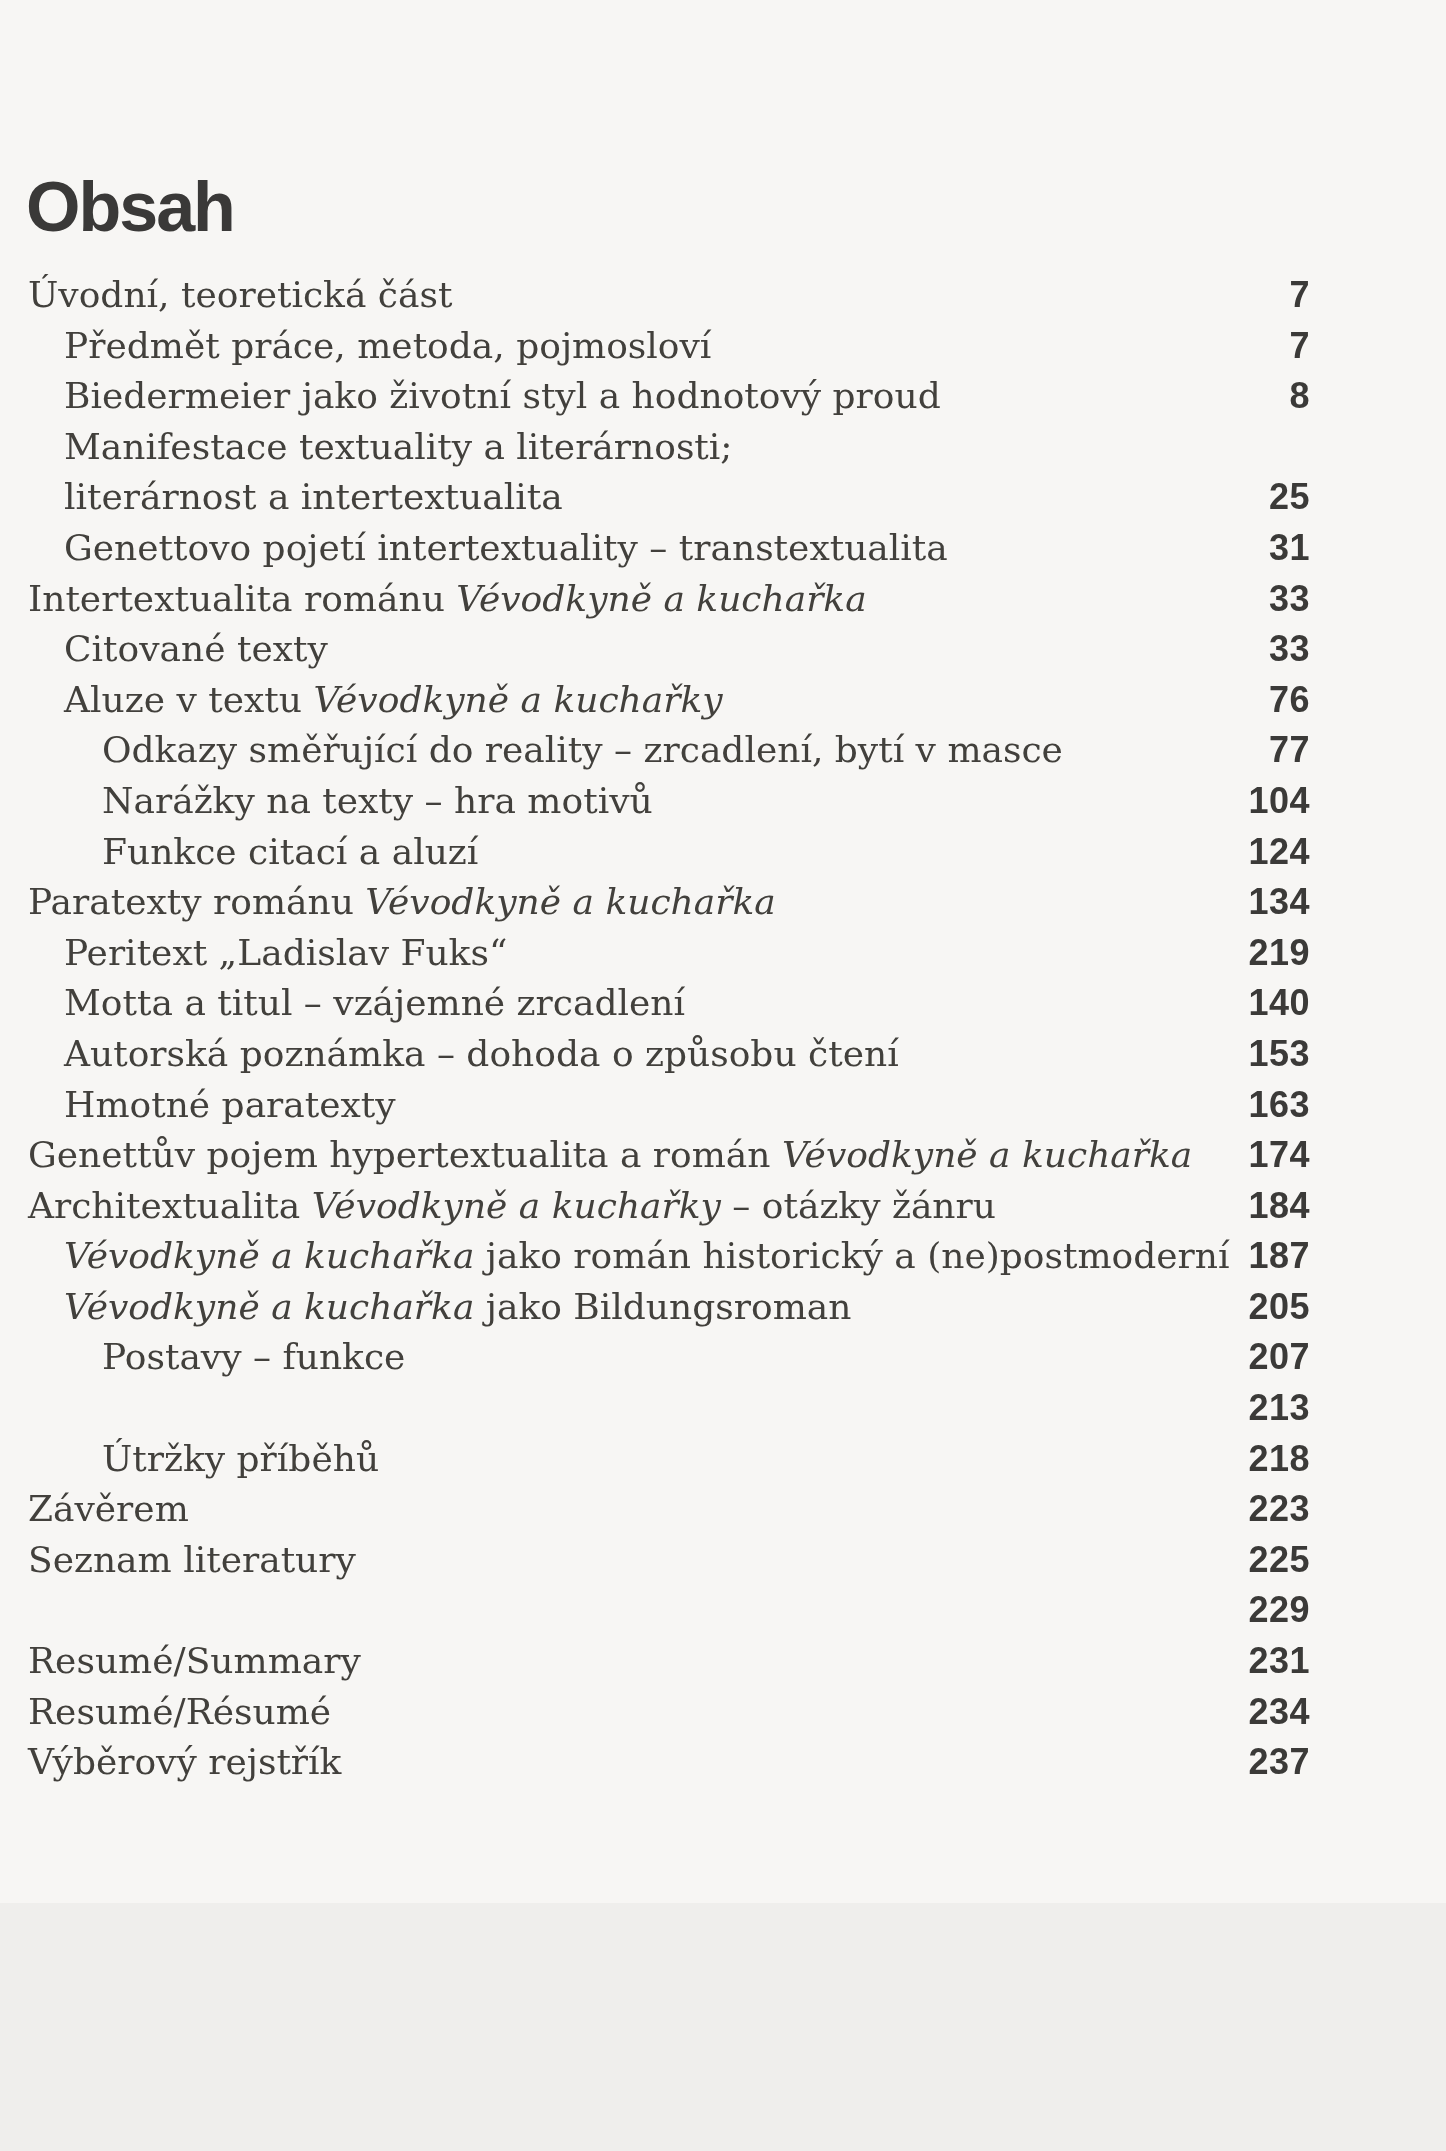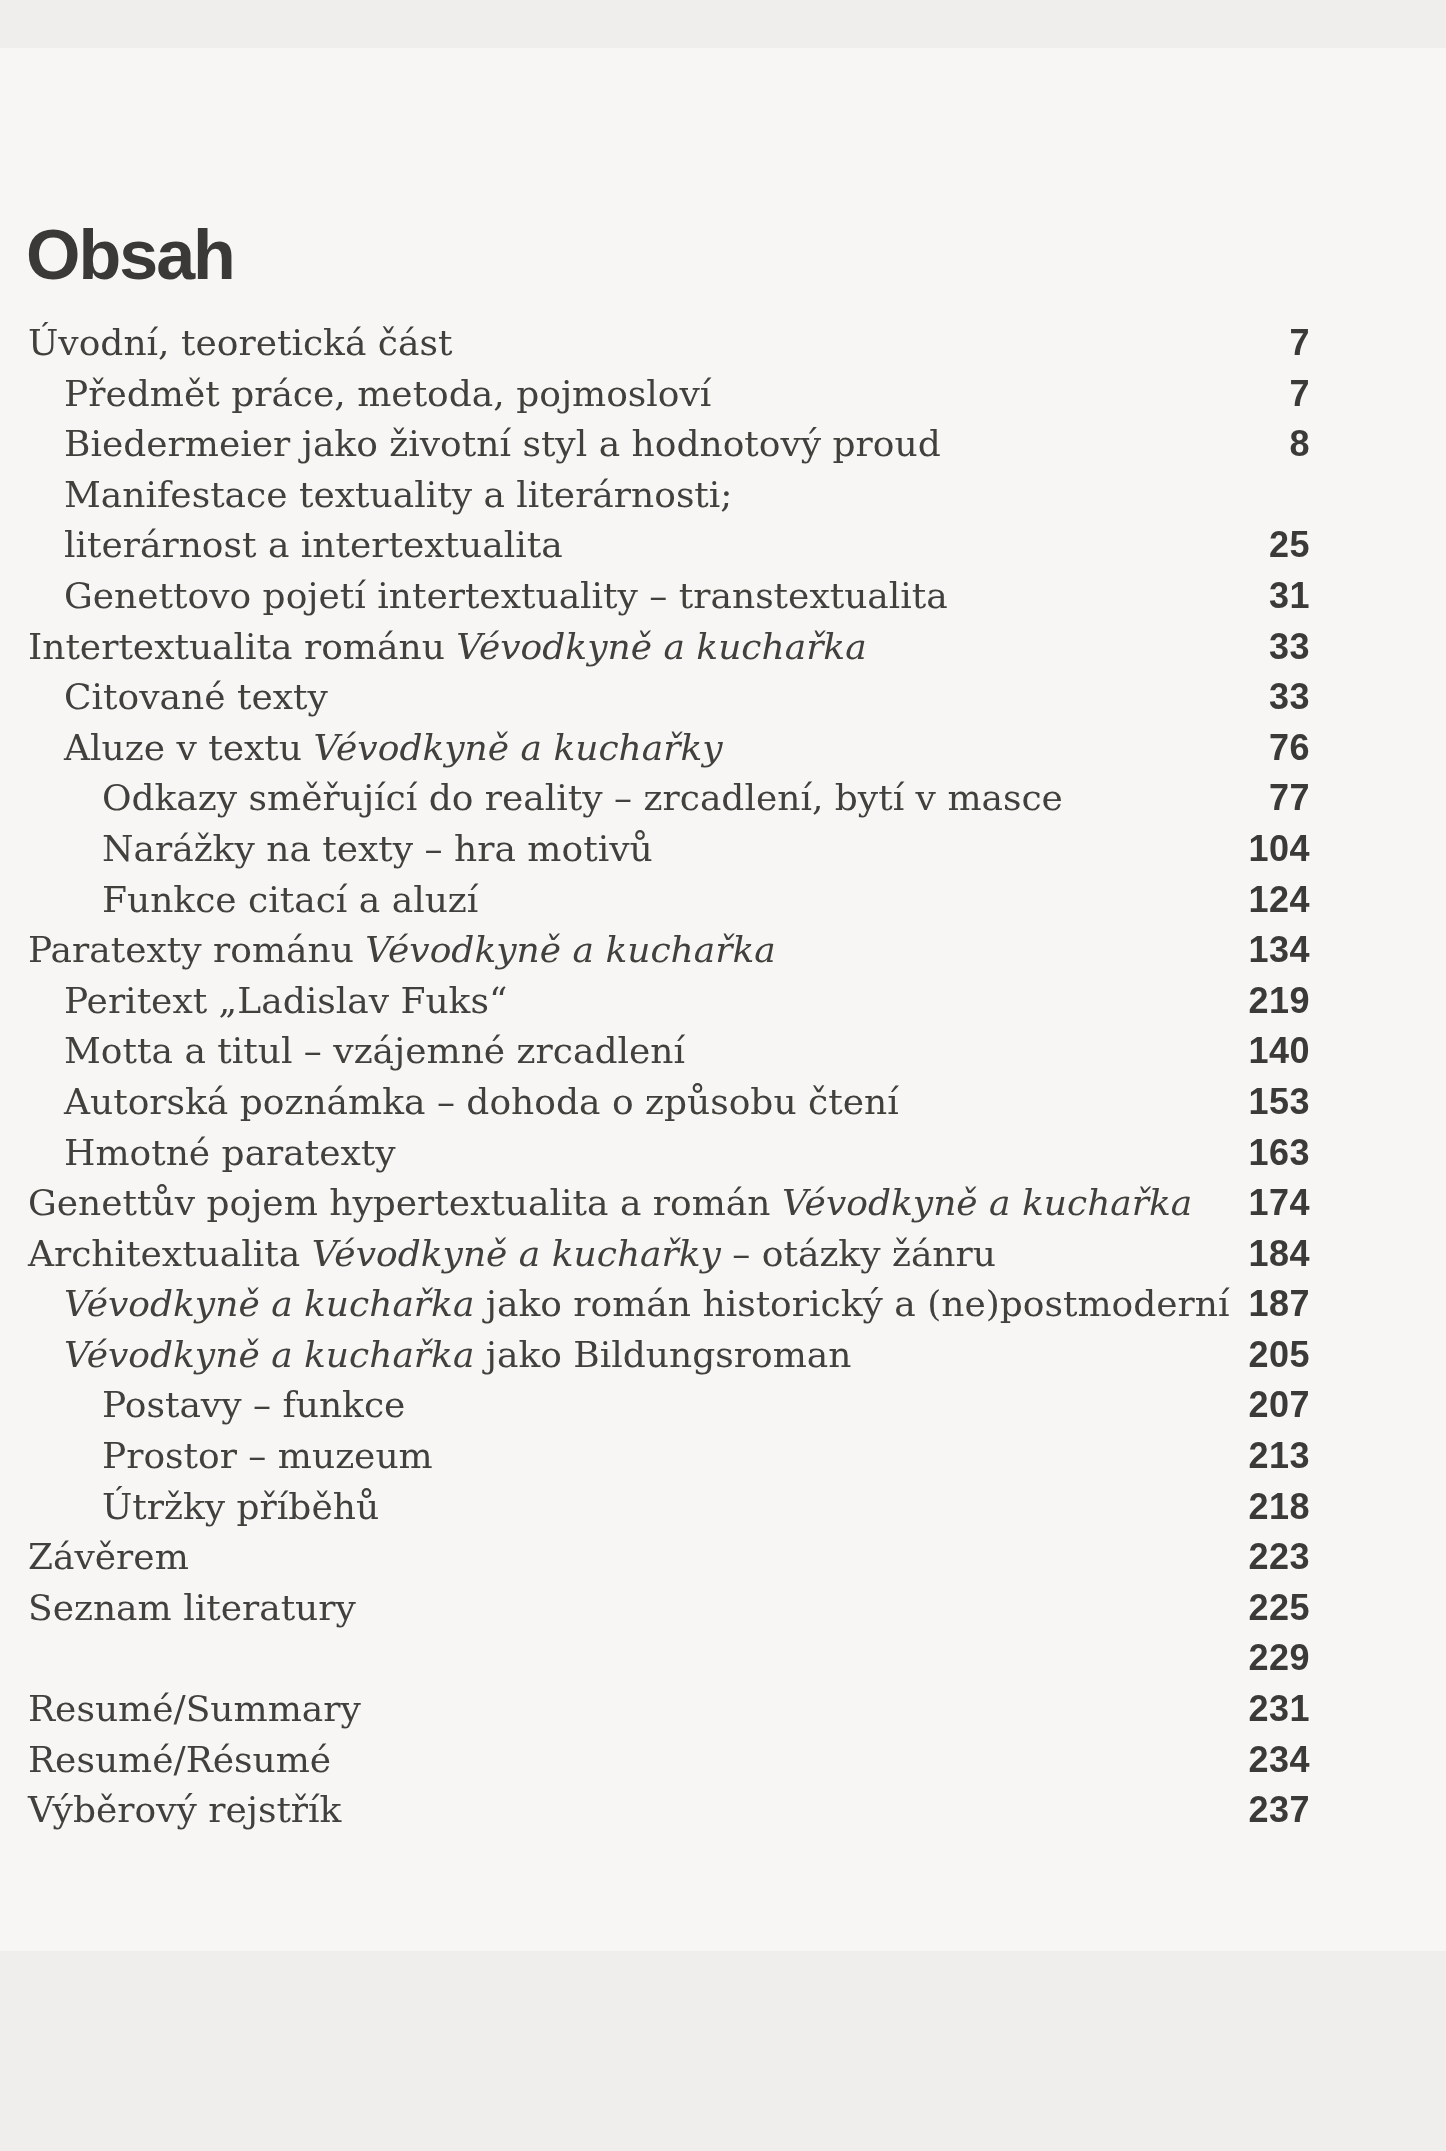--- a/index.html
+++ b/index.html
@@ -7,21 +7,20 @@
     width: 1446px; height: 2151px;
     background: #efeeec;
     font-family: "DejaVu Serif", serif;
   }
   .page {
     position: relative;
     width: 1446px; height: 1903px;
     background: #f7f6f4;
     overflow: hidden;
     color: #42403c;
-    margin-top: 48px;
   }
   .page-title {
     position: absolute;
     left: 26px; top: 120px;
     font-family: "Liberation Sans", sans-serif;
     font-weight: 700;
     font-size: 70px;
     letter-spacing: -2px;
     color: #3a3938;
   }
@@ -141,21 +140,20 @@
   </div>
       <div class="toc-row lvl1">
     <span class="txt"><span class="it">Vévodkyně a kuchařka</span><span> jako Bildungsroman</span></span>
     <span class="pg">205</span>
   </div>
       <div class="toc-row lvl2">
     <span class="txt"><span>Postavy – funkce</span></span>
     <span class="pg">207</span>
   </div>
       <div class="toc-row lvl2">
-    <span class="txt"><span>Prostor – muzeum</span></span>
     <span class="pg">213</span>
   </div>
       <div class="toc-row lvl2">
     <span class="txt"><span>Útržky příběhů</span></span>
     <span class="pg">218</span>
   </div>
       <div class="toc-row lvl0">
     <span class="txt"><span>Závěrem</span></span>
     <span class="pg">223</span>
   </div>

